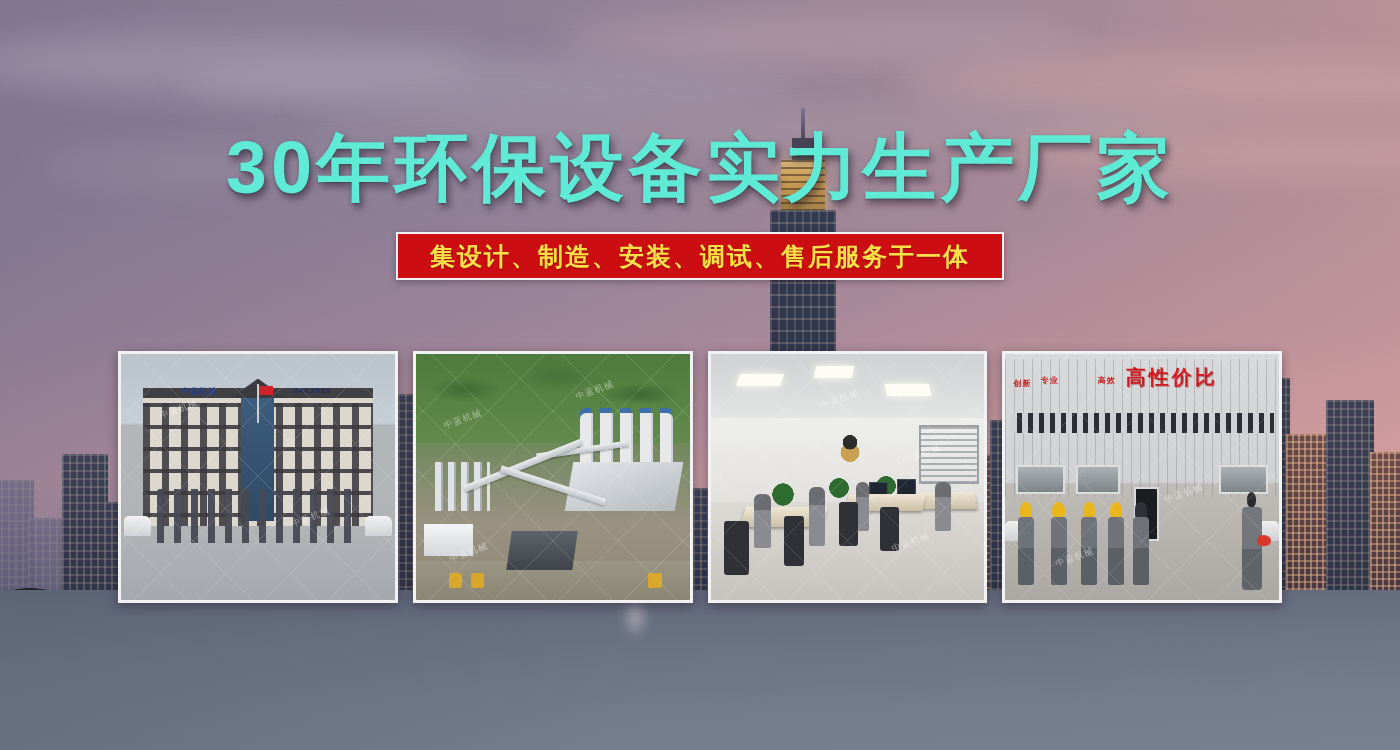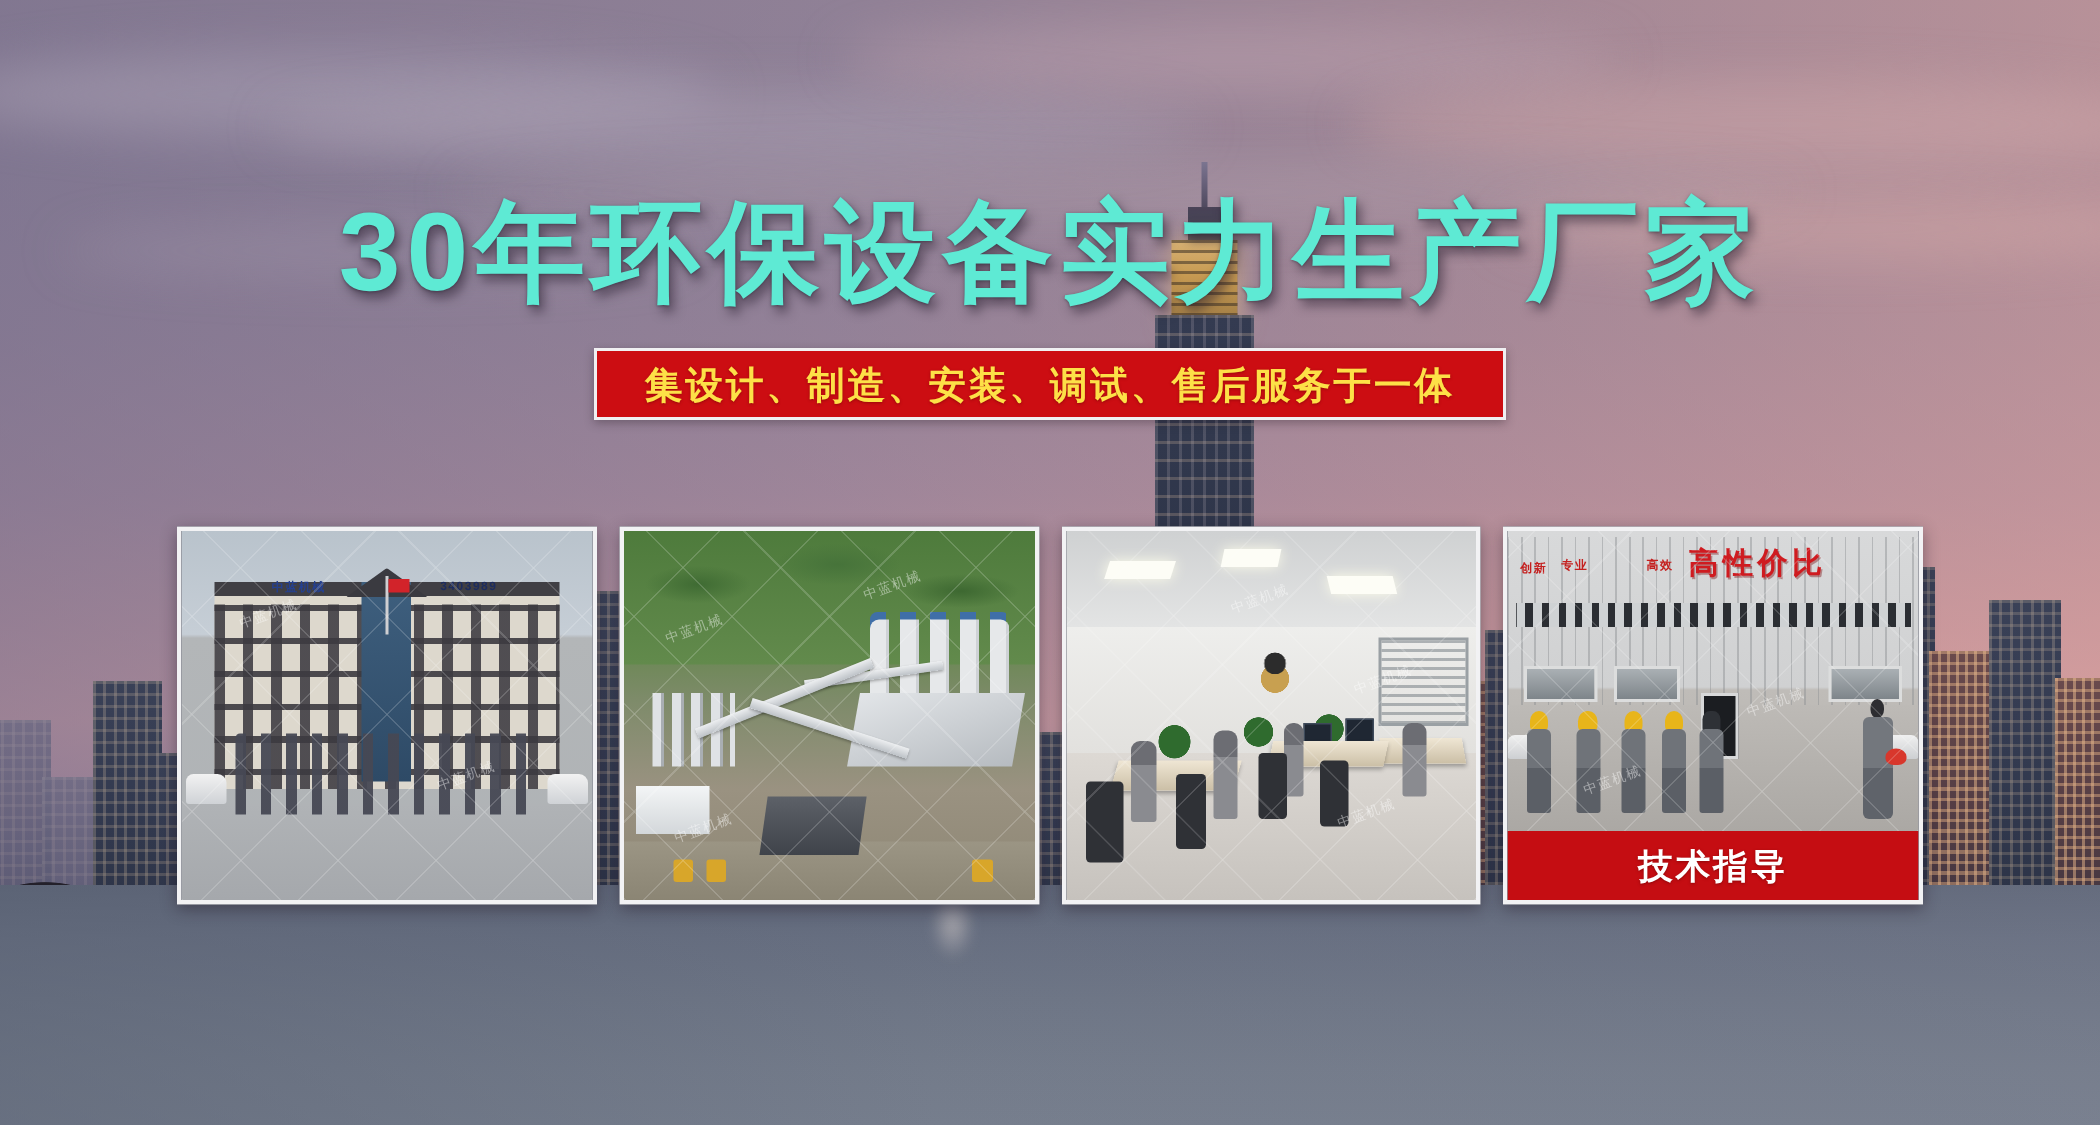--- a/index.html
+++ b/index.html
@@ -652,17 +652,16 @@
           </div>
         <div class="boss">
             <div class="head"></div>
             <div class="body"></div>
           </div>
         <div class="helmet"></div>
         <div class="mesh"></div>
         <div class="wm" style="left:58%; top:54%;">中蓝机械</div>
         <div class="wm" style="left:18%; top:80%;">中蓝机械</div>
       </div>
-      <div class="caption">技术指导</div>
     </div>
 
   </div>
 </div>
 
 </body></html>

